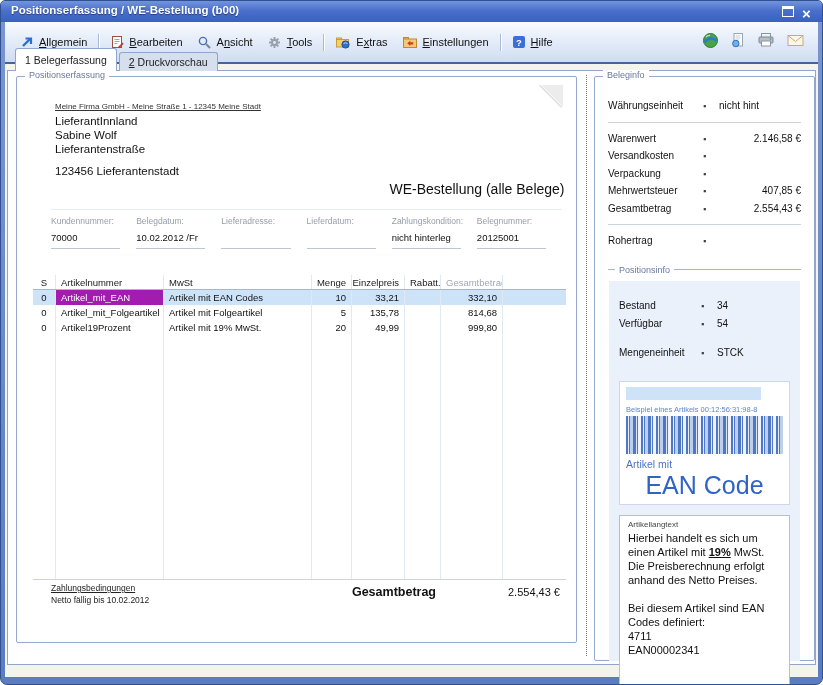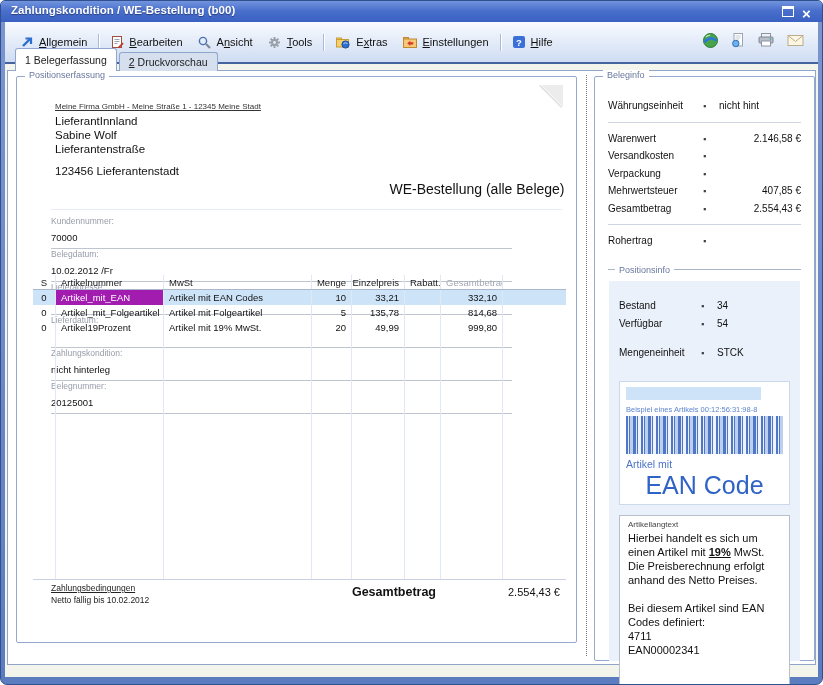--- a/index.html
+++ b/index.html
@@ -50,21 +50,21 @@
   .addr { position:absolute; left:38px; top:37px; font-size:11.5px; color:#111; line-height:14px; }
   .addr .city { margin-top:8px; }
   .logo { position:absolute; left:360px; top:26px; display:flex; align-items:flex-end; height:42px; }
   .logo-w1 { font-size:23px; color:#c6c6c6; line-height:1; }
   .logo-bars { display:flex; align-items:flex-end; gap:3px; margin:0 4px 1px 5px; }
   .logo-bars i { display:block; width:9px; background:#3a6bbf; }
   .logo-b1{height:13px;} .logo-b2{height:19px;} .logo-b3{height:27px;}
   .logo-w2 { font-size:31px; color:#9e9e9e; line-height:.95; letter-spacing:0px; transform:scaleX(.82); transform-origin:left bottom; }
   .doctype { position:absolute; left:355px; width:210px; top:104px; text-align:center; font-size:14px; color:#111; }
   
-  .fields { position:absolute; left:34px; right:14px; top:132px; display:flex; border-top:1px solid #e8ecf3; padding-top:6px;flex-direction:column; }
+  .fields { position:absolute; left:34px; right:14px; top:132px; display:flex; border-top:1px solid #e8ecf3; padding-top:6px; }
   .fld { flex:1; padding-right:10px; }
   .fld .flabel { font-size:8.5px; color:#979ca8; }
   .fld .fvalue { font-size:9.5px; color:#111; margin-top:6px; height:12px; white-space:nowrap; }
   .fld .fline { border-bottom:1px solid #bfc5cf; margin-top:4px; width:92%; }
   
   .table { position:absolute; left:16px; right:10px; top:198px; font-size:9.5px; color:#111; }
   .trow { display:grid; grid-template-columns:22px 108px 148px 40px 53px 36px 62px 1fr; align-items:center; height:15px; }
   .trow > div { height:100%; display:flex; align-items:center; overflow:hidden; white-space:nowrap; }
   .trow > div + div { border-left:1px solid #e0e8f4; }
   .thead { border-bottom:1px solid #aab6cc; color:#1a1a1a; }
@@ -118,21 +118,21 @@
   .alt-text { font-size:11px; line-height:1.28; color:#111; }
   .alt-em { font-weight:bold; text-decoration:underline; }
   .alt-p3 { margin-top:14px; }
 </style>
 </head>
 <body>
 
 <div class="window">
 
   <div class="titlebar">
-    <div class="title">Zahlungskondition / WE-Bestellung (b00)</div>
+    <div class="title">Positionserfassung / WE-Bestellung (b00)</div>
     <div class="controls">
       <span class="btn-restore"></span>
       <span class="btn-close"></span>
     </div>
   </div>
 
   <div class="client">
 
     <div class="menubar">
       <div class="mi">

